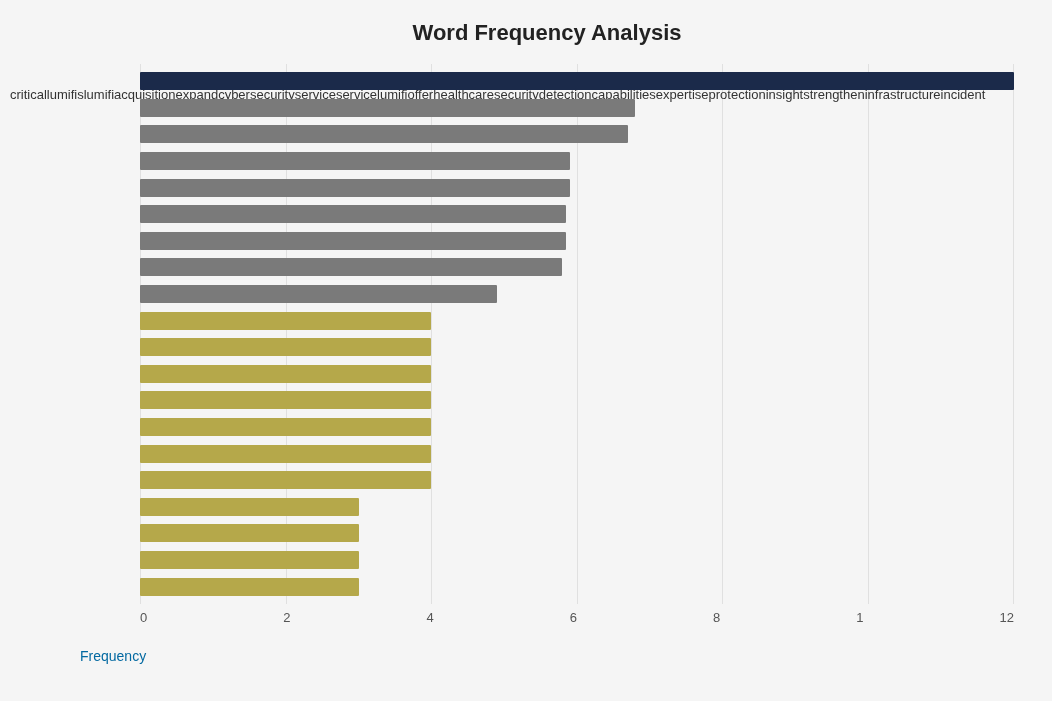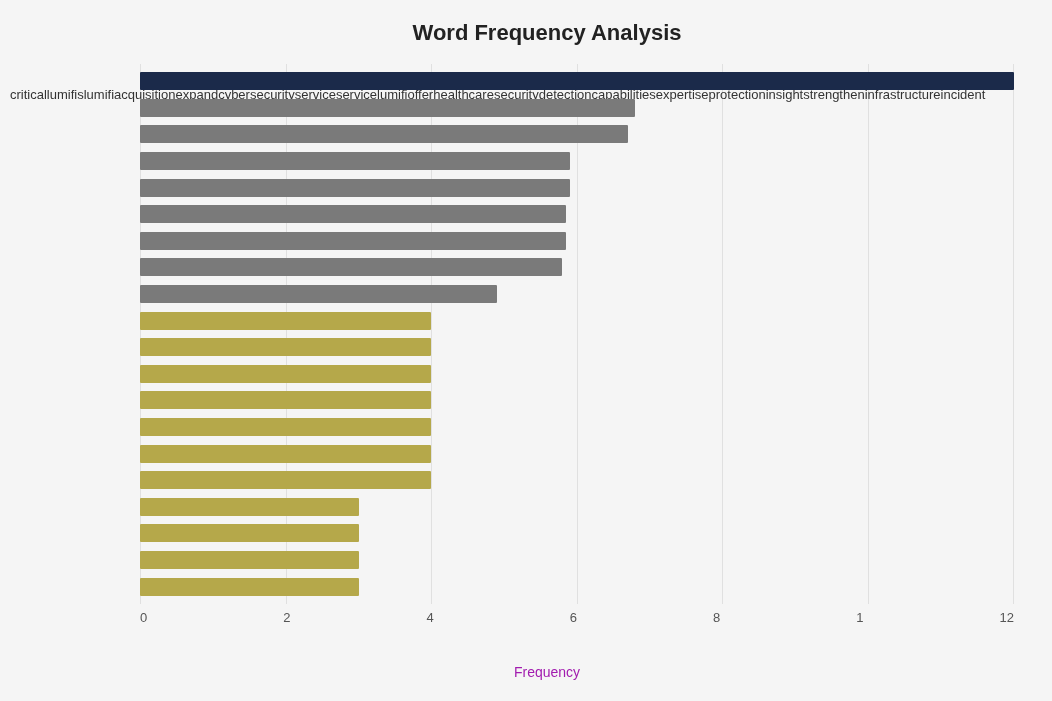--- a/index.html
+++ b/index.html
@@ -81,24 +81,23 @@
       justify-content: space-between;
       align-items: flex-start;
       padding-top: 6px;
     }
     .x-tick {
       font-size: 13px;
       color: #555;
       text-align: center;
     }
     .x-axis-label {
-      text-align: center;
       font-size: 14px;
-      color: #a21caf;
-      margin-top: 20px;
+      color: #0369a1;
+      margin-top: 4px;
       margin-left: -60px;
     }
     .y-labels {
       position: absolute;
       left: -130px;
       top: 16px;
       height: calc(100% - 40px);
       display: flex;
       flex-direction: row;
       justify-content: space-around;

